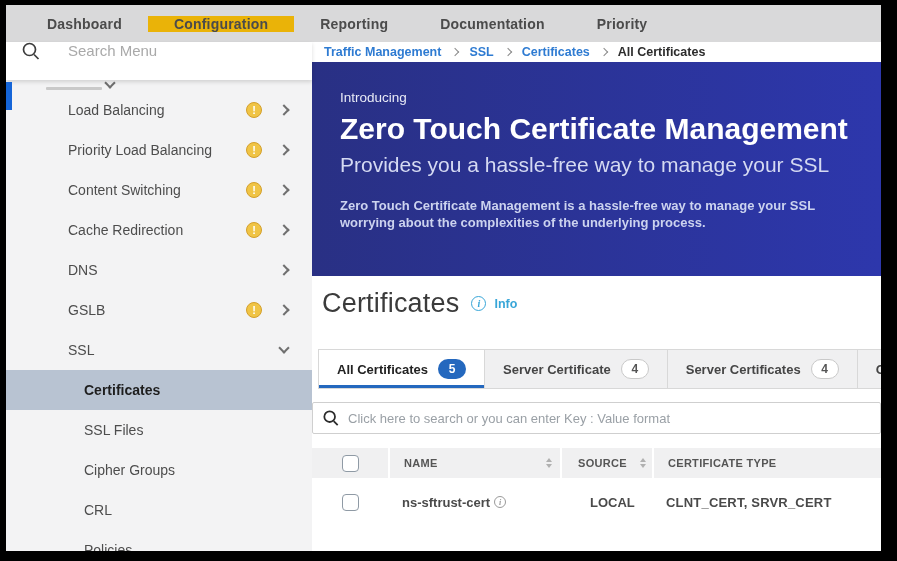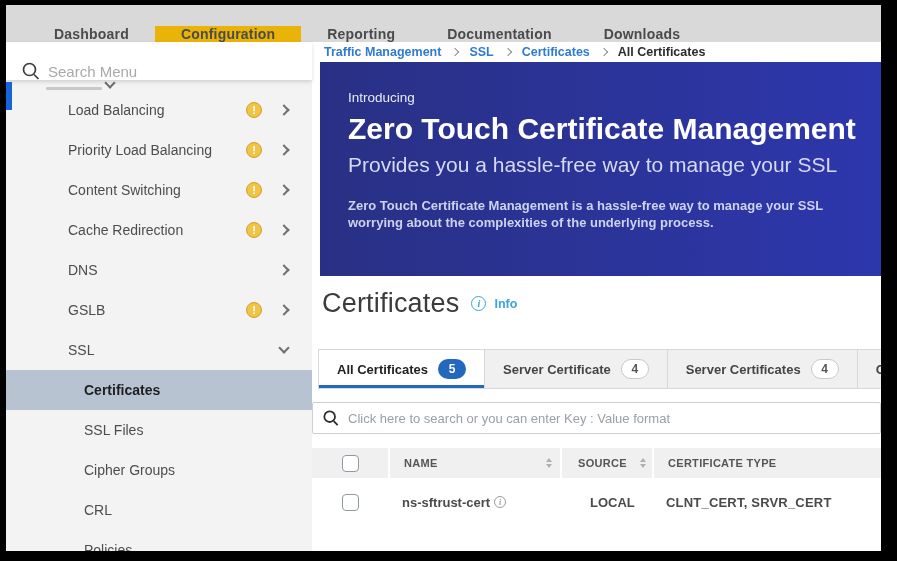--- a/index.html
+++ b/index.html
@@ -1,29 +1,29 @@
 <!DOCTYPE html>
 <html><head>
 <meta charset="utf-8">
 <style>
   * { box-sizing: border-box; margin: 0; padding: 0; }
   html,body { width:897px; height:561px; }
   body { background:#000; position:relative; font-family:"Liberation Sans","DejaVu Sans",sans-serif; overflow:hidden; }
   .frame { position:absolute; left:6px; top:5px; width:875px; height:546px; background:#fff; overflow:hidden; display:flex; flex-direction:column; }
 
   
-  .topnav { height:37px; background:#d9d9da; display:flex; align-items:flex-end; flex-shrink:0; padding-left:22px; }
+  .topnav { height:37px; background:#d9d9da; display:flex; align-items:center; flex-shrink:0; padding-left:15px; }
   .topnav .nav-tab { padding:0 26px; display:flex; align-items:center; font-size:14px; font-weight:bold; color:#4b4b4b; letter-spacing:.2px; cursor:default; }
   .topnav .nav-tab.active { background:#eab308; }
 
   .main { flex:1; display:flex; min-height:0; }
 
   
   .sidebar { width:306px; flex-shrink:0; background:#f3f3f4; position:relative; }
-  .search-row { height:38px; background:#fff; display:flex; align-items:flex-end; gap:8px; padding:0 16px; box-shadow:0 2px 4px rgba(0,0,0,.14); position:relative; z-index:2; }
+  .search-row { height:38px; background:#fff; display:flex; align-items:flex-start; gap:28px; padding:0 16px; box-shadow:0 2px 4px rgba(0,0,0,.14); position:relative; z-index:2; }
   .search-row input { border:none; outline:none; flex:1; font-size:15px; color:#333; font-family:inherit; background:transparent; }
   .search-row input::placeholder { color:#a9a9a9; }
   .scroll-thumb { position:absolute; left:0; top:40px; width:6px; height:28px; background:#1565d8; z-index:3; }
 
   .menu { padding-top:0; }
   .clipped-item { height:10px; overflow:hidden; position:relative; }
   .clipped-item .smudge { position:absolute; left:40px; top:7px; width:56px; height:3px; background:#c9c9c9; border-radius:1px; }
   .clipped-item .chev { position:absolute; left:100px; top:-1px; }
 
   .mi { position:relative; height:40px; display:flex; align-items:center; padding-left:62px; font-size:14px; color:#4d4d4d; cursor:default; }
@@ -37,21 +37,21 @@
   .warn { position:absolute; right:50px; top:12px; width:16px; height:16px; border-radius:50%; background:#f0c445; border:1px solid #d49f2b; display:flex; align-items:center; justify-content:center; }
   .warn::before { content:"!"; color:#fff; font-size:11px; font-weight:bold; }
 
   
   .content { flex:1; background:#fff; display:flex; flex-direction:column; min-width:0; }
   .breadcrumb { height:20px; display:flex; align-items:center; gap:11px; padding-left:12px; font-size:12.5px; font-weight:bold; flex-shrink:0; }
   .breadcrumb .link { color:#2e7bd2; }
   .breadcrumb .bc-chev { display:inline-block; width:6px; height:6px; border-right:1.6px solid #8a8a8a; border-bottom:1.6px solid #8a8a8a; transform:rotate(-45deg); }
   .breadcrumb .current { color:#2d2d2d; }
 
-  .banner { margin-left:8px; height:214px; flex-shrink:0; background:linear-gradient(90deg,#293084,#2d37ac); color:#fff; padding:28px 2px 0 28px; overflow:hidden; }
+  .banner { height:214px; flex-shrink:0; background:linear-gradient(90deg,#293084,#2d37ac); color:#fff; padding:28px 2px 0 28px; overflow:hidden; }
   .banner .eyebrow { font-size:13.5px; color:#e8eaf6; }
   .banner .title { margin-top:7px; font-size:30px; font-weight:bold; line-height:34px; white-space:nowrap; }
   .banner .subtitle { margin-top:7px; font-size:21px; color:#d5daf2; white-space:nowrap; }
   .banner .body { margin-top:20px; font-size:13px; font-weight:bold; line-height:17px; color:#ccd3ef; white-space:nowrap; }
 
   .title-row { display:flex; align-items:center; gap:8px; padding-left:10px; margin-top:12px; flex-shrink:0; }
   .page-title { font-size:27px; color:#3b3b3b; letter-spacing:.2px; }
   .info-i { width:15px; height:15px; border-radius:50%; border:1px solid #38a6d8; color:#38a6d8; display:inline-flex; align-items:center; justify-content:center; font-size:10px; font-weight:bold; font-family:"Liberation Serif","DejaVu Serif",serif; font-style:italic; margin-left:4px; }
   .info-label { font-size:12.5px; font-weight:bold; color:#38a6d8; }
 
@@ -100,21 +100,21 @@
 </head>
 <body>
 
 <div class="frame">
 
   <div class="topnav">
     <div class="nav-tab">Dashboard</div>
     <div class="nav-tab active">Configuration</div>
     <div class="nav-tab">Reporting</div>
     <div class="nav-tab">Documentation</div>
-    <div class="nav-tab">Downloads</div>
+    <div class="nav-tab">Priority</div>
   </div>
 
   <div class="main">
 
     <div class="sidebar">
       <div class="search-row">
         <svg class="mag" width="18" height="18" viewBox="0 0 18 18">
             <circle cx="7.5" cy="7.5" r="6" fill="none" stroke="#3c3c3c" stroke-width="1.7"></circle>
             <line x1="12" y1="12.5" x2="16.5" y2="17" stroke="#3c3c3c" stroke-width="1.7"></line>
           </svg>

